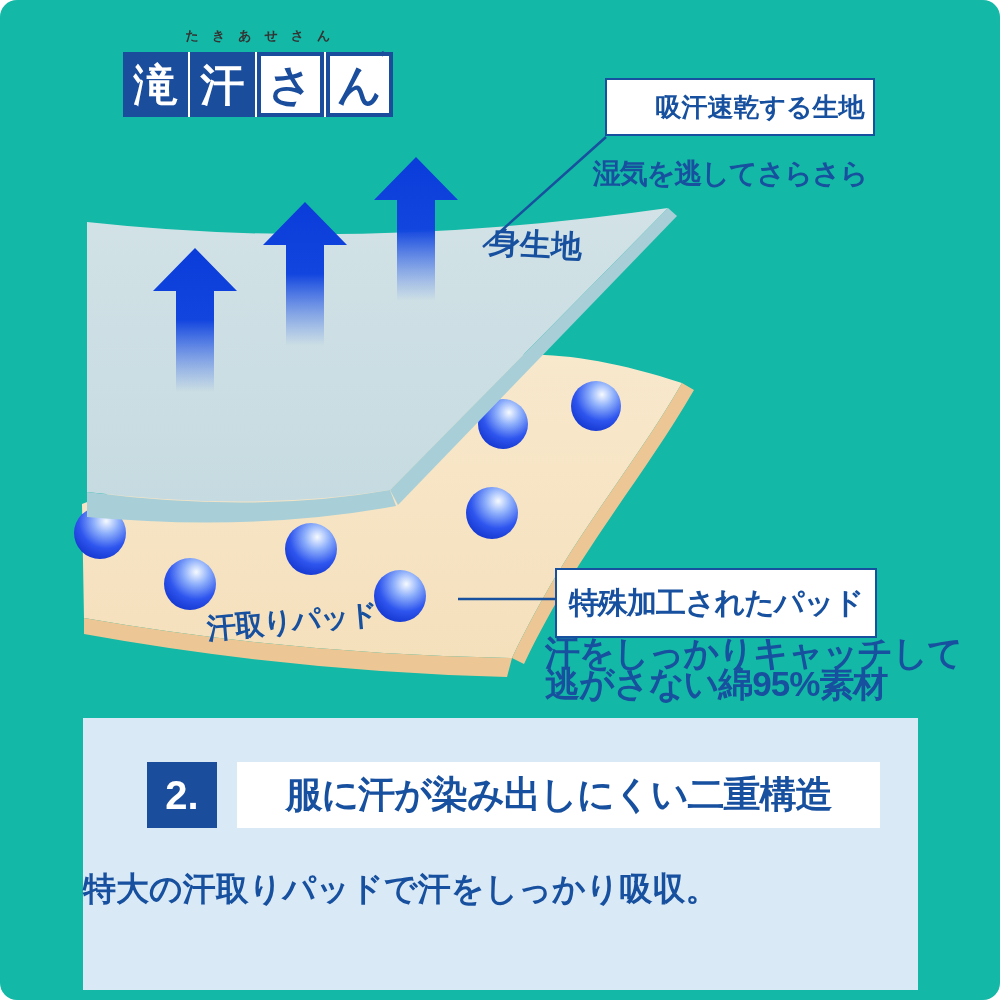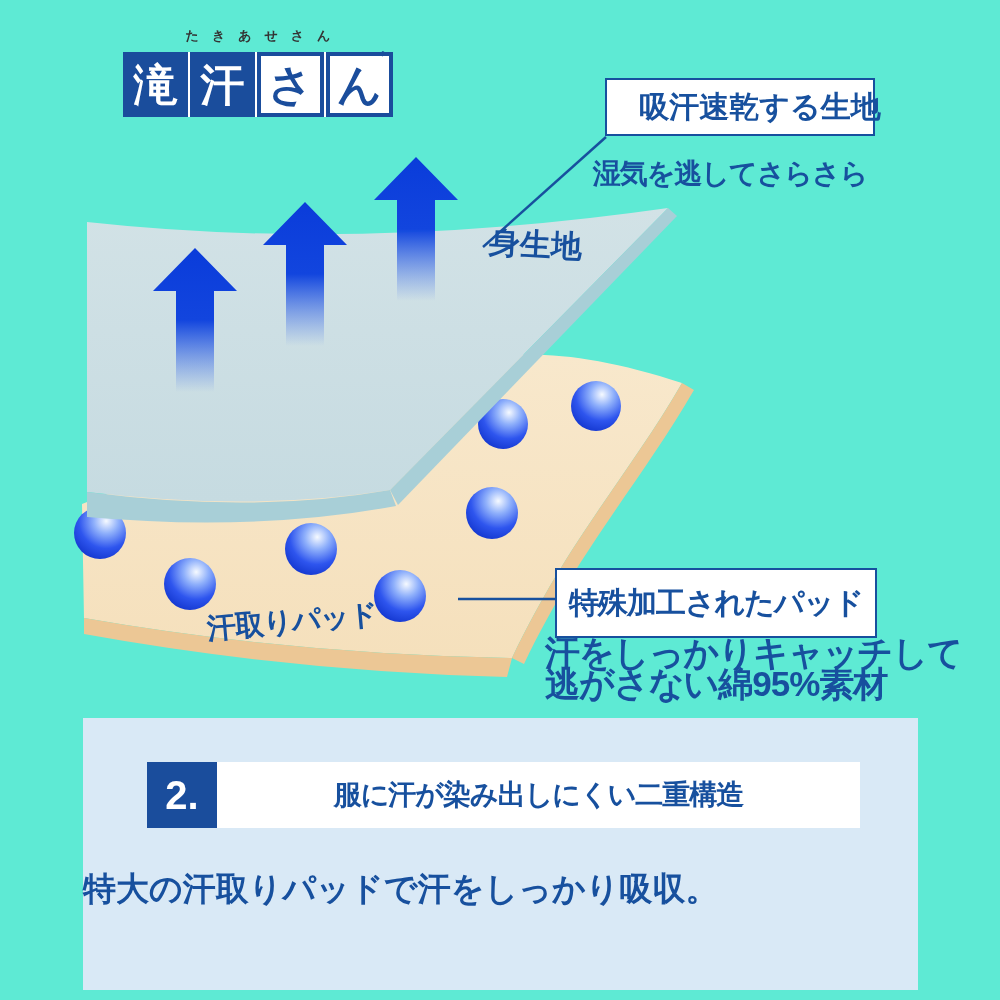--- a/index.html
+++ b/index.html
@@ -3,22 +3,23 @@
 <meta charset="utf-8">
 <style>
   :root{
     --navy:#1a4d9c;
     --text-blue:#17509e;
     --panel-bg:#d9e9f6;
     --furigana:#333333;
   }
   html,body{margin:0;padding:0;background:#ffffff;}
   .stage{
-    position:relative;width:1000px;height:1000px;background:#5eead4;overflow:hidden;
+    position:relative;width:1000px;height:1000px;background:#14b8a6;overflow:hidden;
     font-family:"Liberation Sans","DejaVu Sans",sans-serif;
+    border-radius:17px;
   }
   .stage *{box-sizing:border-box;}
   .diagram-svg{position:absolute;left:0;top:0;width:1000px;height:1000px;}
 
   
   .furigana{
     position:absolute;left:123px;top:27px;width:270px;height:18px;
     text-align:center;font-size:13px;font-weight:bold;color:var(--furigana,#333);
     letter-spacing:13px;text-indent:13px;white-space:nowrap;
   }
@@ -36,21 +37,21 @@
     position:absolute;top:-6px;right:2px;font-size:22px;font-weight:bold;
     color:var(--navy,#1a4d9c);line-height:1;
   }
 
   
   .callout-box{
     position:absolute;background:#ffffff;border:2px solid var(--text-blue,#17509e);
     display:flex;align-items:center;justify-content:center;
     color:var(--text-blue,#17509e);font-weight:bold;white-space:nowrap;
   }
-  .callout-fabric-box{left:605px;top:78px;width:270px;height:58px;font-size:30px;letter-spacing:0px;padding-left:40px;}
+  .callout-fabric-box{left:605px;top:78px;width:270px;height:58px;font-size:26px;letter-spacing:0px;padding-left:40px;}
   .callout-fabric-sub{
     position:absolute;left:580px;top:155px;width:300px;text-align:center;
     font-size:28px;font-weight:bold;color:var(--text-blue,#17509e);letter-spacing:-1px;white-space:nowrap;
   }
   .callout-pad-box{left:555px;top:568px;width:322px;height:70px;font-size:30px;letter-spacing:-1px;}
   .callout-pad-sub{
     position:absolute;left:545px;top:637px;width:332px;text-align:right;
     font-size:35px;font-weight:bold;color:var(--text-blue,#17509e);
     line-height:31px;letter-spacing:-1px;white-space:nowrap;
   }
@@ -69,22 +70,22 @@
   }
   .headline-row{position:absolute;left:64px;top:44px;height:66px;display:flex;}
   .number-box{
     width:70px;height:66px;background:var(--navy,#1a4d9c);color:#ffffff;
     display:flex;align-items:center;justify-content:center;
     font-size:40px;font-weight:bold;
   }
   .headline-bar{
     width:643px;height:66px;background:#ffffff;
     display:flex;align-items:center;justify-content:center;
-    color:var(--text-blue,#17509e);font-size:28px;font-weight:bold;
-    letter-spacing:-1px;white-space:nowrap;
+    color:var(--text-blue,#17509e);font-size:37px;font-weight:bold;
+    letter-spacing:-1px;white-space:nowrap;margin-left:20px;
   }
   .panel-body{
     position:absolute;left:0;top:141px;width:100%;text-align:left;
     color:var(--text-blue,#17509e);font-size:33px;font-weight:bold;line-height:59px;
     white-space:nowrap;
   }
 </style>
 </head>
 <body>
 

